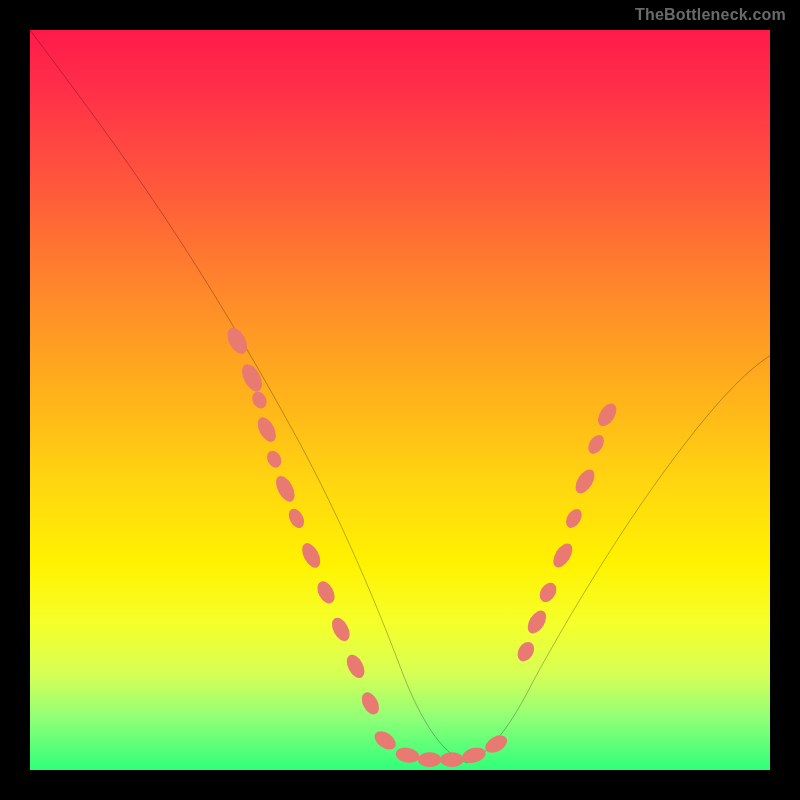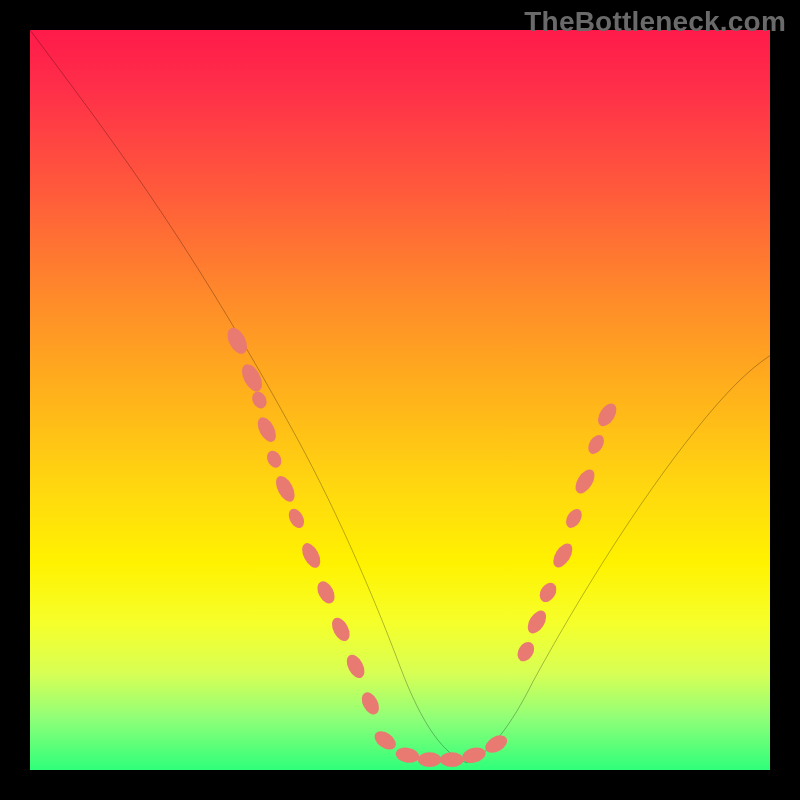--- a/index.html
+++ b/index.html
@@ -9,21 +9,21 @@
     width: 800px;
     height: 800px;
     background: #000;
   }
   .watermark {
     position: absolute;
     top: 6px;
     right: 14px;
     color: #6a6a6a;
     font-family: Arial, Helvetica, sans-serif;
-    font-size: 28px;
+    font-size: 16px;
     font-weight: bold;
     letter-spacing: 0.2px;
     z-index: 5;
   }
   .plot-area {
     position: absolute;
     left: 30px;
     top: 30px;
     width: 740px;
     height: 740px;

